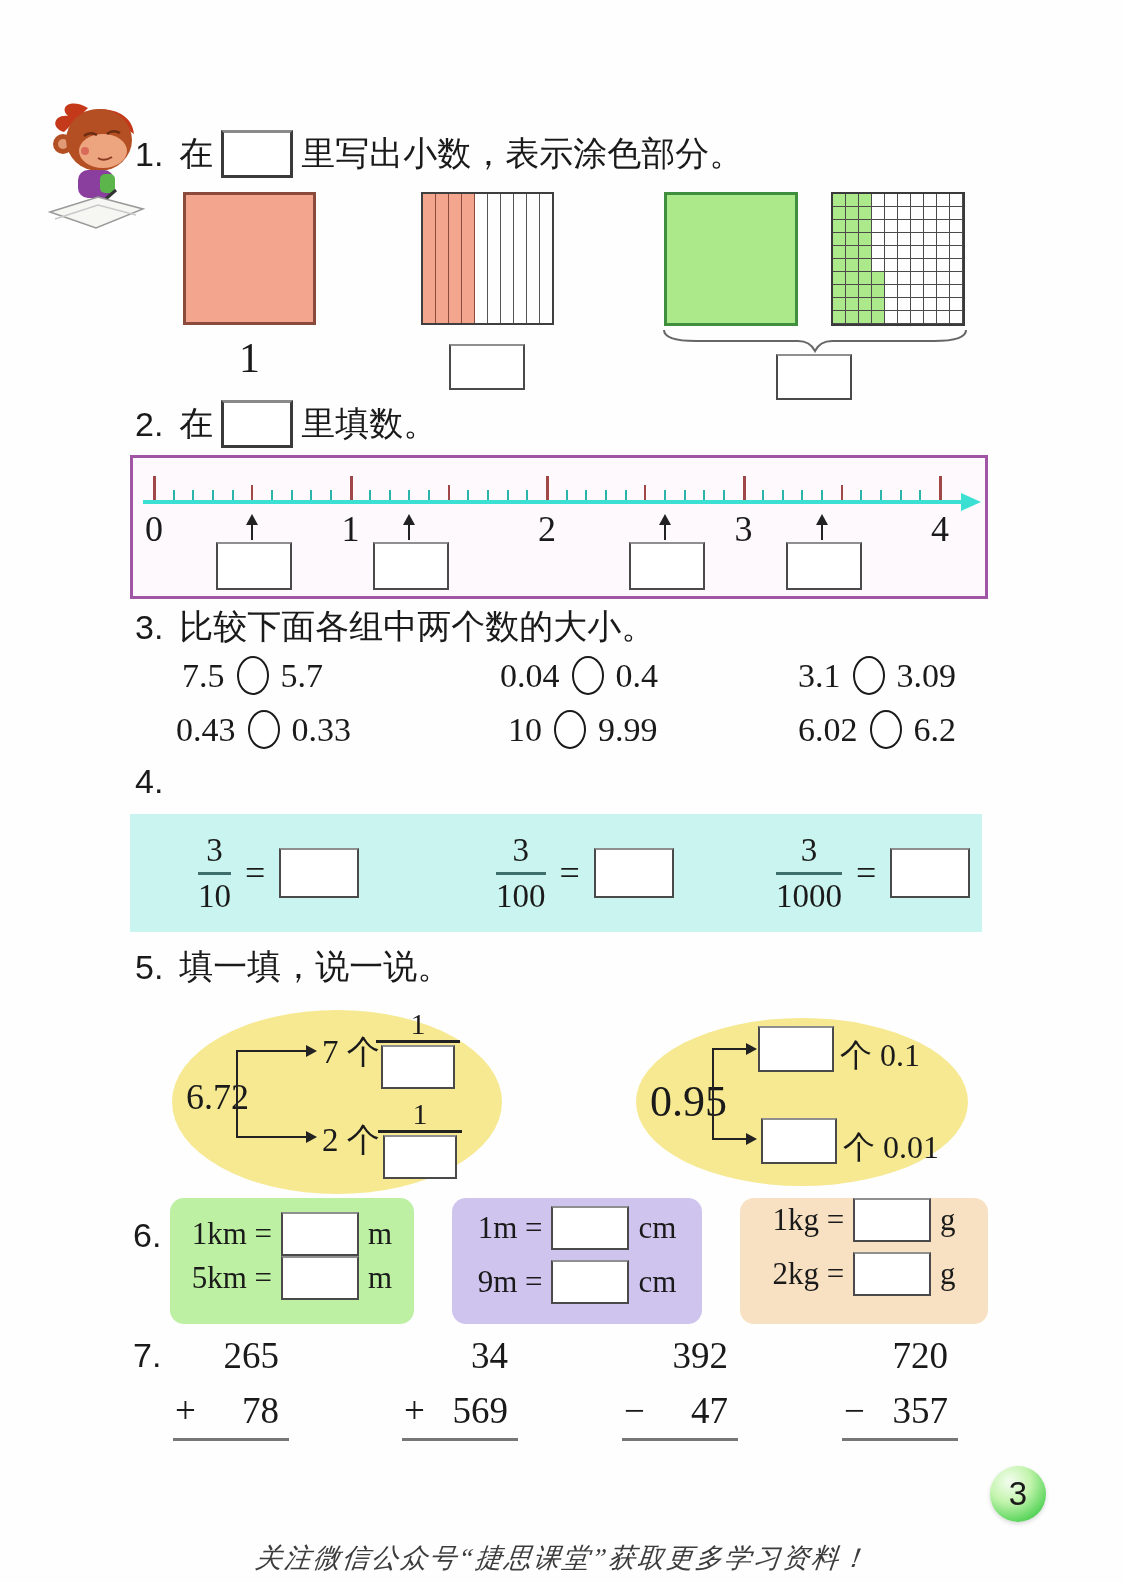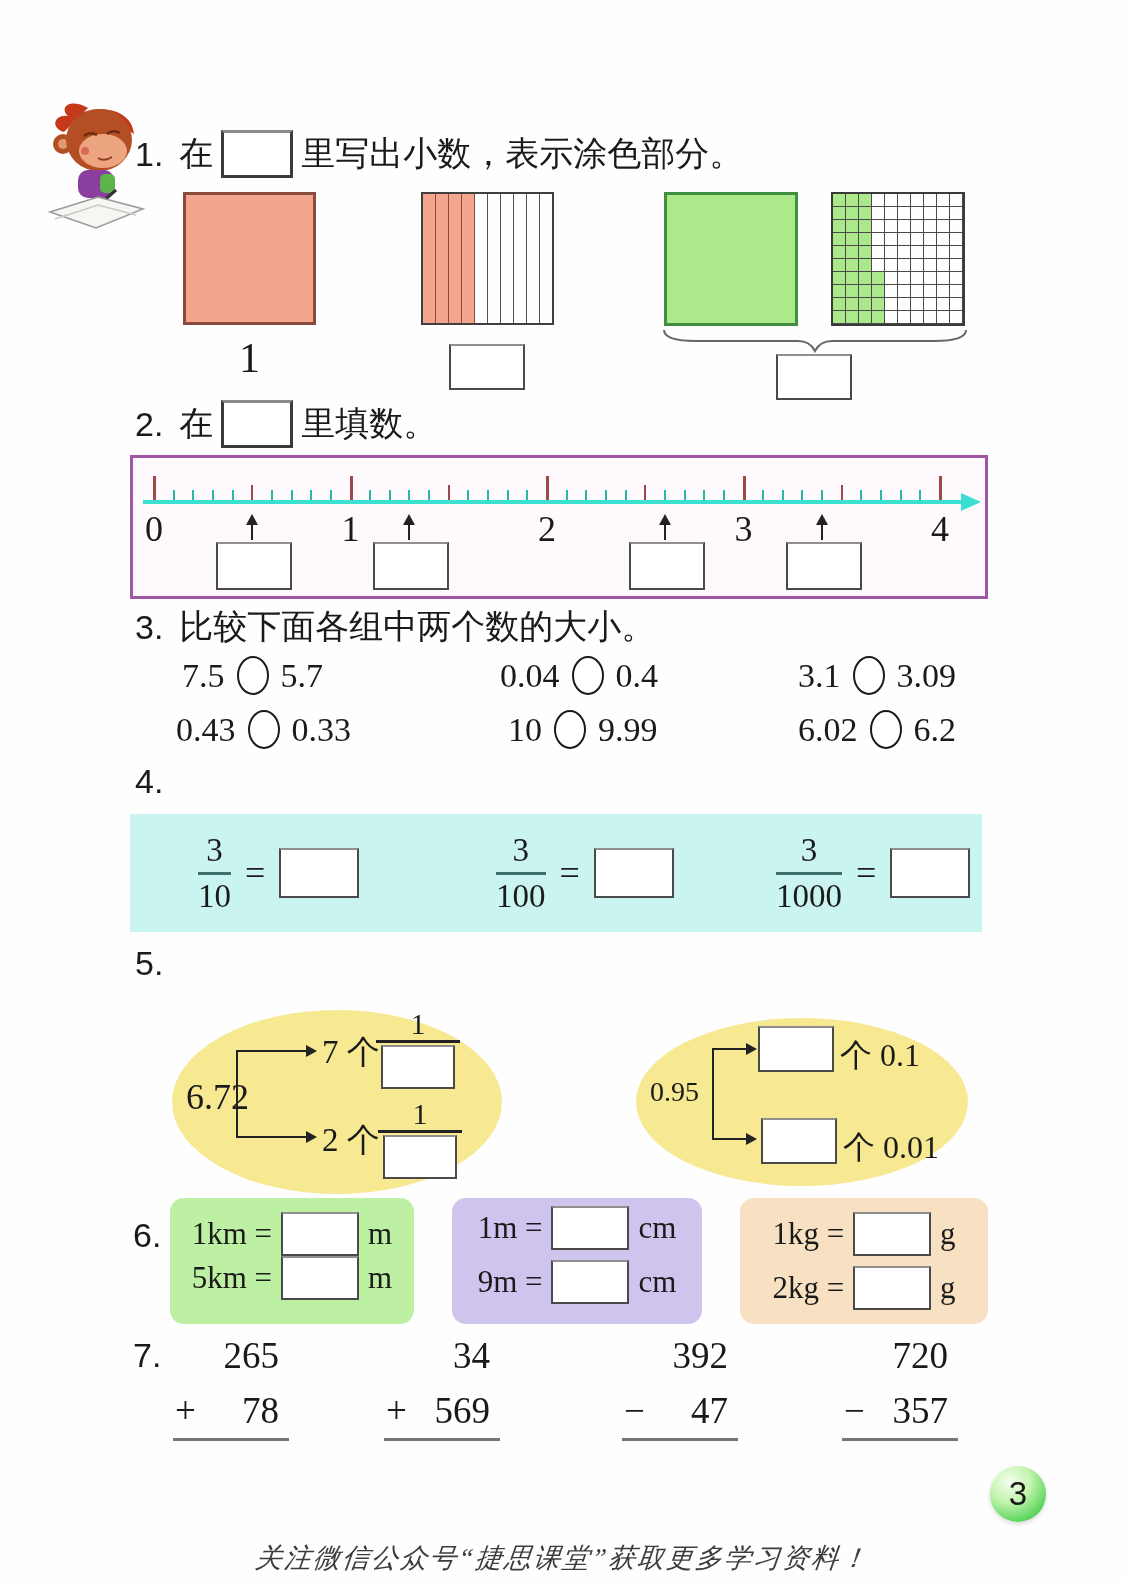--- a/index.html
+++ b/index.html
@@ -360,20 +360,21 @@
       <span>3</span>
       <span class="fbar"></span>
       <span>1000</span>
     </span>
     <span class="eq">=</span>
     <span class="abox" style="width:76px;height:46px"></span>
   </div>
 
   <div class="abs heading" style="left:135px;top:944px">
     <span class="hnum">5.</span>
+    <span>填一填，说一说。</span>
   </div>
 
   <div class="abs ellipse" style="left:172px;top:1010px;width:330px;height:184px"></div>
   <div class="e5t" style="left:186px;top:1076px;font-size:36px">6.72</div>
   <div class="ln" style="left:236px;top:1050px;width:2px;height:88px"></div>
   <div class="ln" style="left:236px;top:1050px;width:70px;height:2px"></div>
   <div class="r-ah" style="left:306px;top:1045px"></div>
   <div class="e5t" style="left:322px;top:1030px;font-size:33px">7 个</div>
   <div class="frac5" style="left:376px;top:1008px">
     <span class="n">1</span>
@@ -383,21 +384,21 @@
   <div class="ln" style="left:236px;top:1136px;width:70px;height:2px"></div>
   <div class="r-ah" style="left:306px;top:1131px"></div>
   <div class="e5t" style="left:322px;top:1118px;font-size:33px">2 个</div>
   <div class="frac5" style="left:378px;top:1098px">
     <span class="n">1</span>
     <span class="b"></span>
     <span class="abox" style="width:70px;height:40px;margin-top:2px"></span>
   </div>
 
   <div class="abs ellipse" style="left:636px;top:1018px;width:332px;height:168px"></div>
-  <div class="e5t" style="left:650px;top:1076px;font-size:28px">0.95</div>
+  <div class="e5t" style="left:650px;top:1076px;font-size:44px">0.95</div>
   <div class="ln" style="left:712px;top:1048px;width:2px;height:92px"></div>
   <div class="ln" style="left:712px;top:1048px;width:34px;height:2px"></div>
   <div class="r-ah" style="left:746px;top:1043px"></div>
   <div class="abs abox" style="left:758px;top:1026px;width:72px;height:42px"></div>
   <div class="e5t" style="left:840px;top:1034px;font-size:32px">个 0.1</div>
   <div class="ln" style="left:712px;top:1138px;width:34px;height:2px"></div>
   <div class="r-ah" style="left:746px;top:1133px"></div>
   <div class="abs abox" style="left:761px;top:1118px;width:72px;height:42px"></div>
   <div class="e5t" style="left:843px;top:1126px;font-size:32px">个 0.01</div>
 
@@ -423,42 +424,42 @@
       <span>cm</span>
     </div>
     <div class="prow" style="margin-top:10px">
       <span>9m =</span>
       <span class="pbox"></span>
       <span>cm</span>
     </div>
   </div>
 
   <div class="abs panel" style="left:740px;top:1198px;width:248px;height:126px;background:#f8e1c2">
-    <div class="prow" style="margin-top:14px">
+    <div class="prow" style="">
       <span>1kg =</span>
       <span class="pbox"></span>
       <span>g</span>
     </div>
     <div class="prow" style="margin-top:10px">
       <span>2kg =</span>
       <span class="pbox"></span>
       <span>g</span>
     </div>
   </div>
 
   <div class="abs" style="left:133px;top:1336px;font-size:34px">7.</div>
 
   <div class="vcalc" style="left:173px;top:1334px">
     <div class="vtop">265</div>
     <div class="vsec">
       <span>+</span>
       <span>78</span>
     </div>
   </div>
-  <div class="vcalc" style="left:384px;top:1334px">
+  <div class="vcalc" style="left:402px;top:1334px">
     <div class="vtop">34</div>
     <div class="vsec">
       <span>+</span>
       <span>569</span>
     </div>
   </div>
   <div class="vcalc" style="left:622px;top:1334px">
     <div class="vtop">392</div>
     <div class="vsec">
       <span>−</span>

